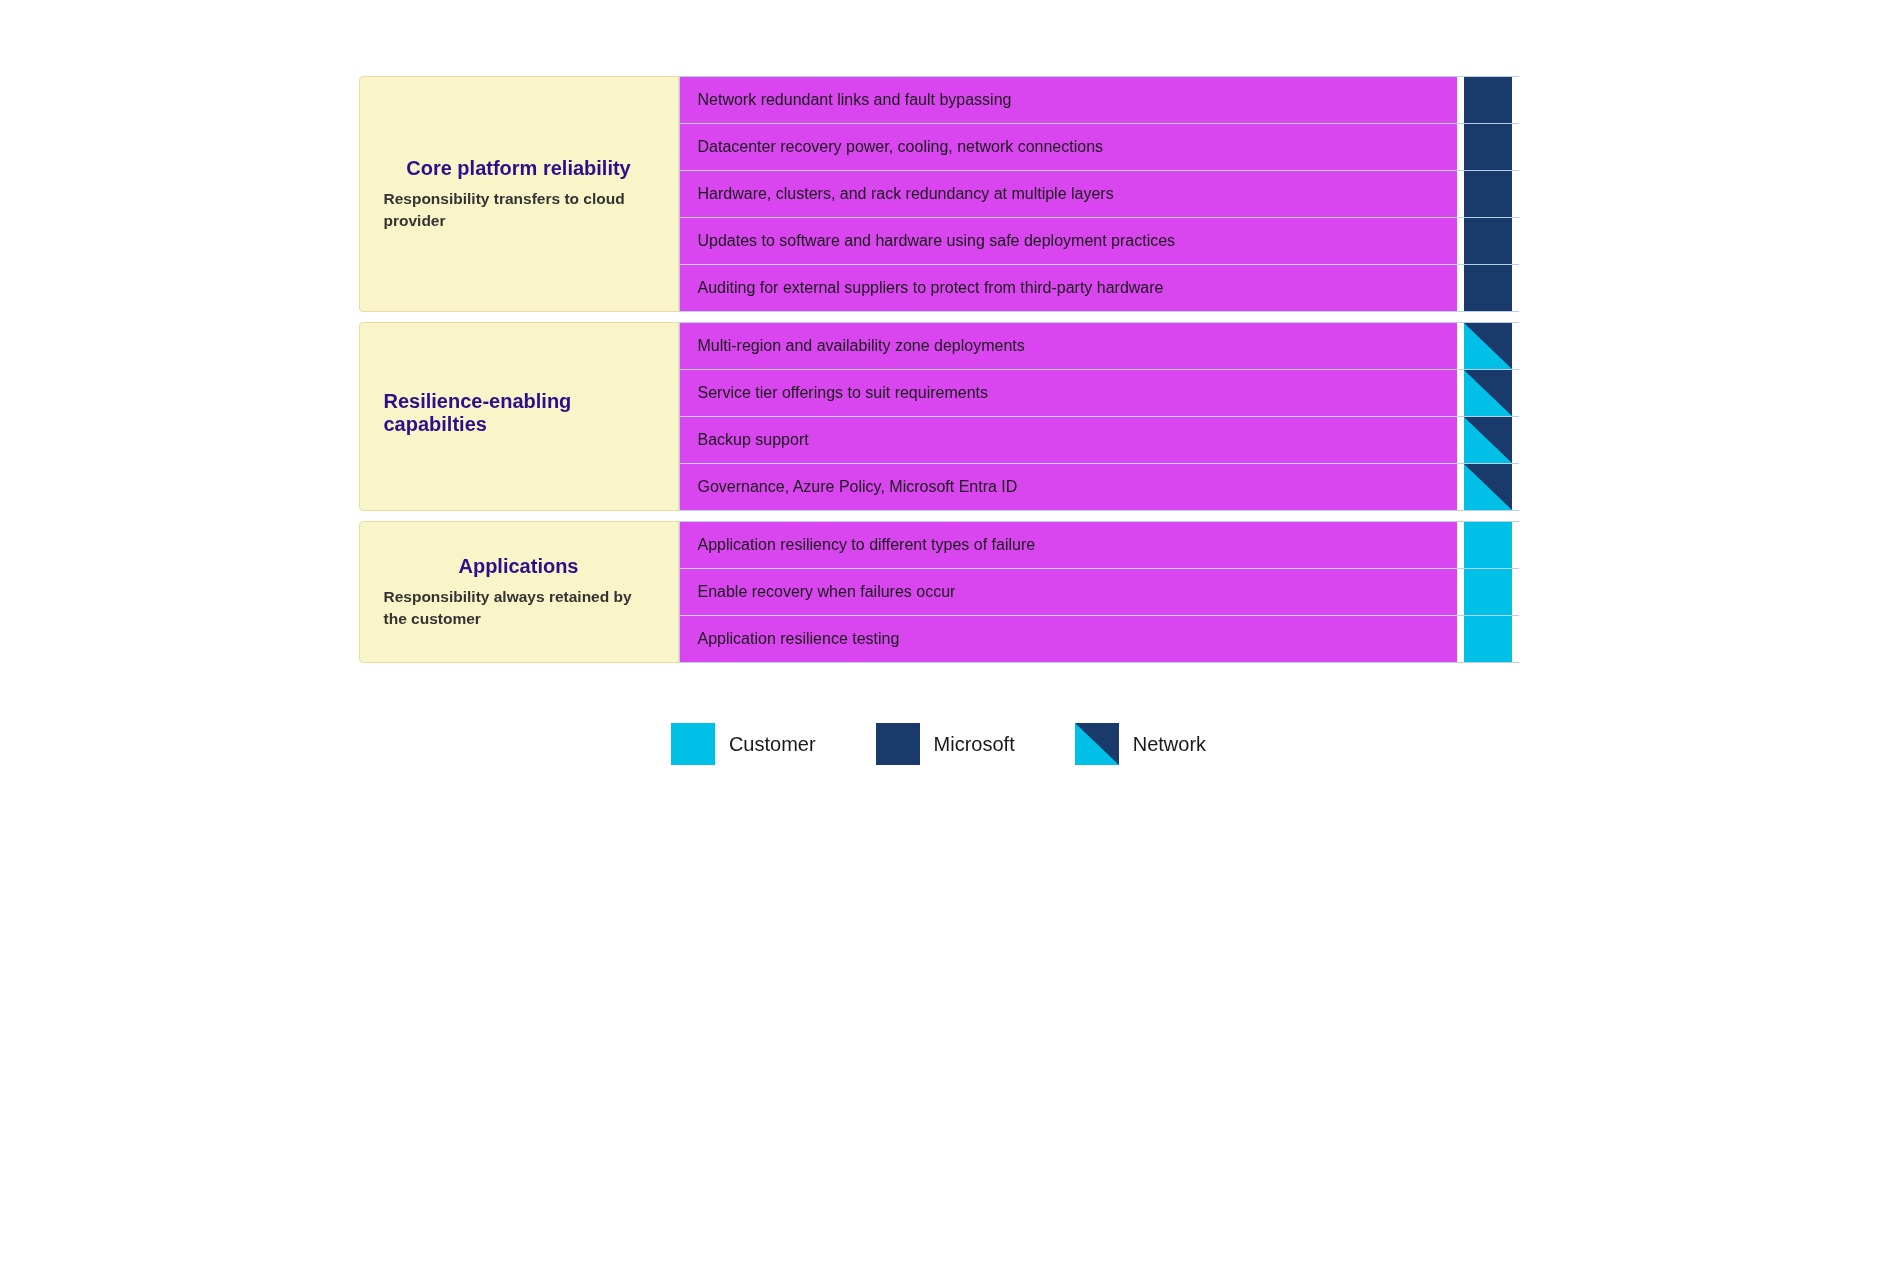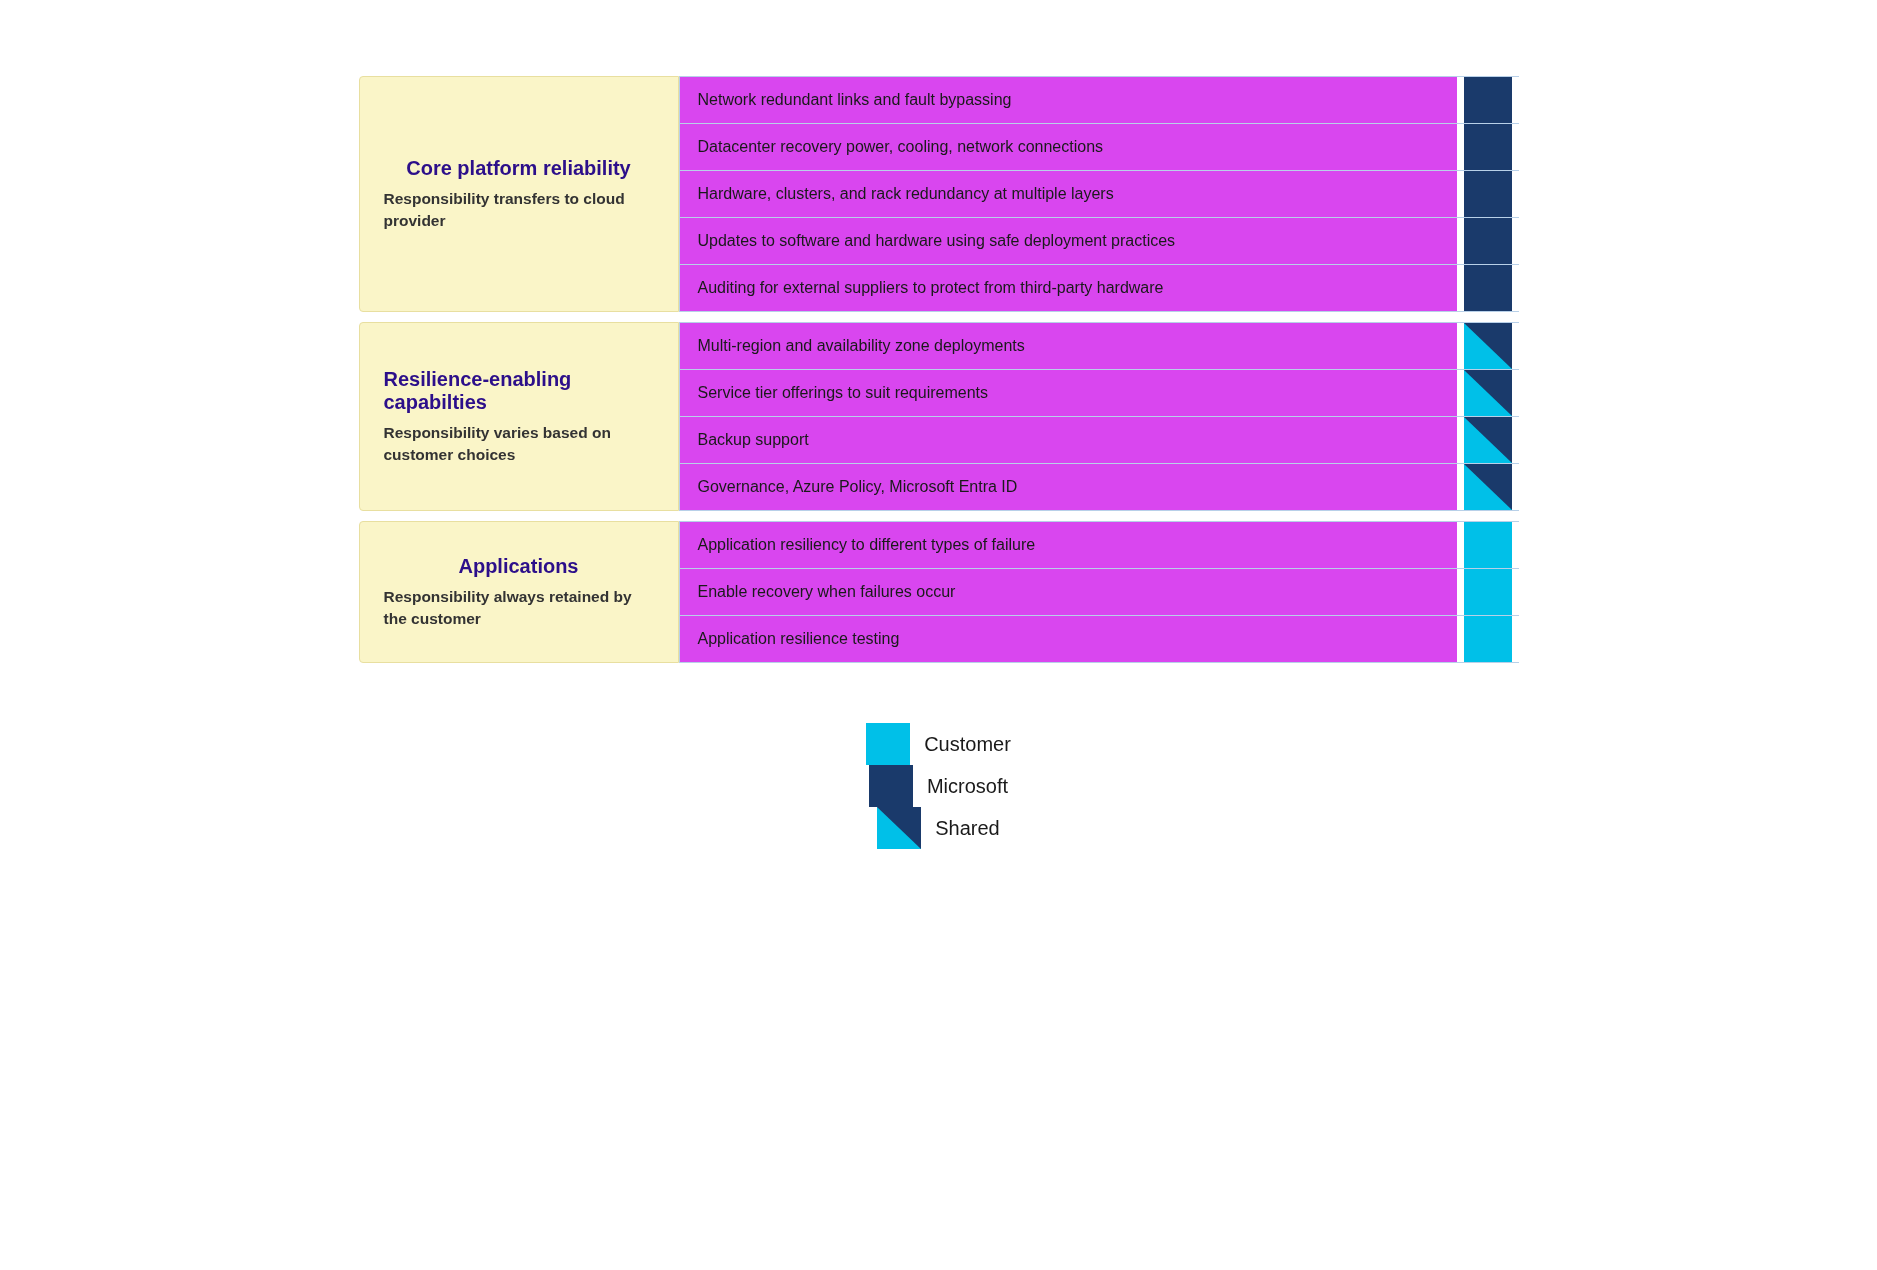--- a/index.html
+++ b/index.html
@@ -121,22 +121,22 @@
     
     .ind-customer {
       width: 48px;
       height: 46px;
       background: #00c0e8;
     }
 
     
     .legend {
       display: flex;
-      flex-direction: column;
-      align-items: center;
+      align-items: center;
+      gap: 60px;
       margin-top: 50px;
     }
     .legend-item {
       display: flex;
       flex-direction: row;
       align-items: center;
       gap: 14px;
     }
     .legend-icon {
       width: 44px;
@@ -213,22 +213,20 @@
           <div class="item-text">Auditing for external suppliers to protect from third-party hardware</div>
           <div class="item-indicator">
             <div class="ind-microsoft"></div>
           </div>
         </div>
       </div>
     </div>
     <div class="section-row">
       <div class="label-box">
         <div class="section-title">Resilience-enabling capabilties</div>
-        <div class="section-subtitle">Responsibility varies based
-on customer choices</div>
       </div>
       <div class="rows-col">
         <div class="item-row">
           <div class="item-text">Multi-region and availability zone deployments</div>
           <div class="item-indicator">
             <div class="ind-shared"></div>
           </div>
         </div>
         <div class="item-row">
           <div class="item-text">Service tier offerings to suit requirements</div>
@@ -283,15 +281,15 @@
     <div class="legend-item">
       <div class="legend-icon legend-icon-customer"></div>
       <span class="legend-label">Customer</span>
     </div>
     <div class="legend-item">
       <div class="legend-icon legend-icon-microsoft"></div>
       <span class="legend-label">Microsoft</span>
     </div>
     <div class="legend-item">
       <div class="legend-icon legend-icon-shared"></div>
-      <span class="legend-label">Shared</span>
+      <span class="legend-label">Network</span>
     </div>
   </div>
 
 </body></html>

